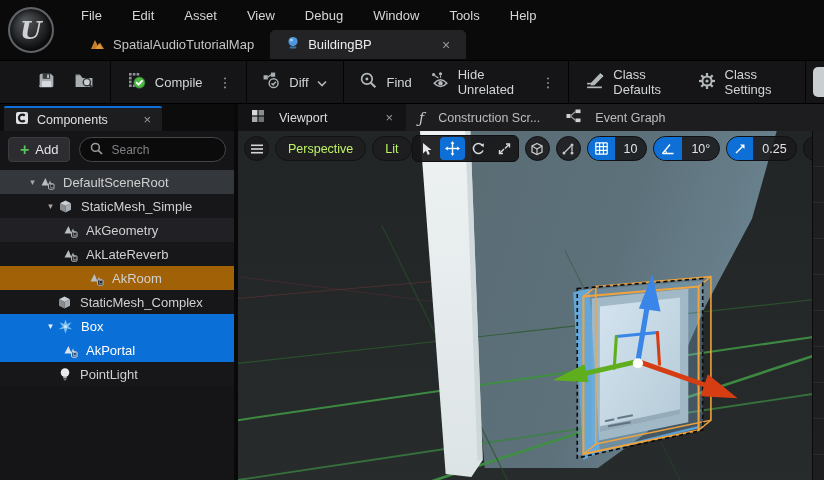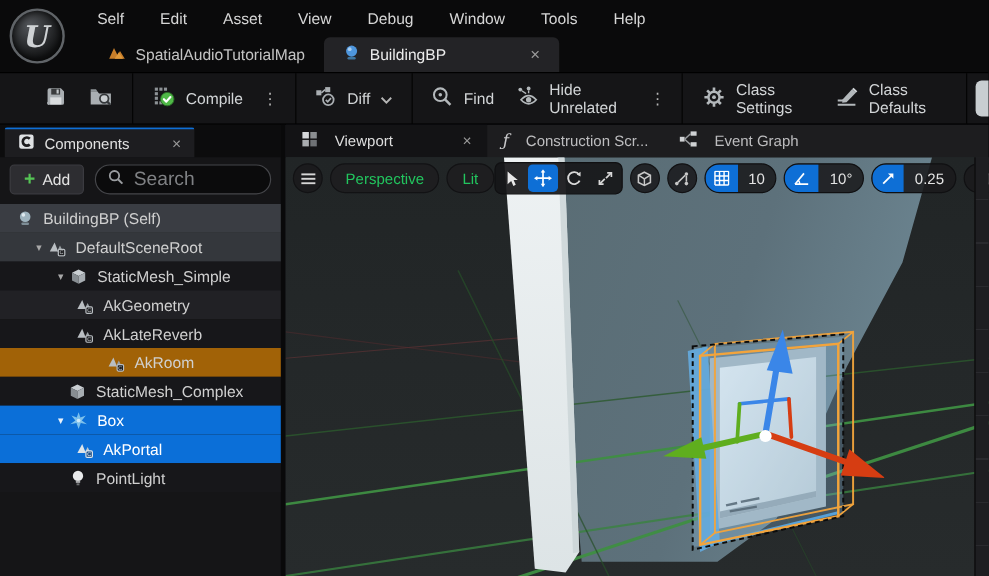--- a/index.html
+++ b/index.html
@@ -11,21 +11,21 @@
   .titlebar{display:flex;height:60px;background:#0a0a0b}
   .logo-wrap{width:62px;display:flex;align-items:center;justify-content:center}
   .logo{width:46px;height:46px;border-radius:50%;
         background:radial-gradient(circle at 35% 28%,#53565a,#141516 70%);
         border:2px solid #606468;box-shadow:inset 0 0 8px #000;
         display:flex;align-items:center;justify-content:center;
         font-family:"DejaVu Serif",serif;font-style:italic;font-weight:bold;font-size:25px;color:#cfd2d4}
   .tb-right{flex:1;display:flex;flex-direction:column}
   .menubar{display:flex;height:30px;align-items:center;padding-left:4px}
   .menu-item{padding:0 15px;font-size:13px;color:#d6d6d6;cursor:default}
-  .doctabs{display:flex;height:30px;align-items:center;padding-left:12px}
+  .doctabs{display:flex;height:30px;align-items:flex-start;padding-left:12px}
   .doc-tab{display:flex;align-items:center;gap:8px;height:29px;padding:0 16px;font-size:13px;color:#c4c4c4}
   .doc-tab.active{background:#232326;border-radius:5px 5px 0 0;color:#ececec;min-width:196px}
   .doc-tab .close{margin-left:auto;color:#9a9a9a;font-size:14px;padding-left:24px}
 
   
   .toolbar{height:43px;background:#151517;border-top:1px solid #000;display:flex;align-items:center;padding-left:28px}
   .tbtn{display:flex;align-items:center;gap:8px;padding:0 9px;height:32px;font-size:13px;color:#d2d5d7;border-radius:4px}
   .kebab{color:#b5b5b5;font-size:13px;padding:0 7px;letter-spacing:0}
   .tdiv{width:1px;height:43px;background:#040404;margin:0 7px}
   .partial-btn{margin-left:auto;width:13px;height:30px;background:#c9ced1;border-radius:5px 0 0 5px}
@@ -38,21 +38,21 @@
   .ltabs{height:27px;background:#0c0c0d;display:flex;align-items:flex-end;padding-left:4px}
   .ltab{height:25px;display:flex;align-items:center;gap:8px;background:#1d1d20;padding:0 11px;
         font-size:12.5px;color:#e0e0e0;border-top:2px solid #0f6fd6;border-radius:2px 2px 0 0;min-width:158px}
   .ltab .close{margin-left:auto;color:#9a9a9a;font-size:13px}
   .addrow{display:flex;align-items:center;gap:9px;padding:6px 8px 5px 8px}
   .add-btn{display:flex;align-items:center;gap:6px;background:#2d2d31;border:1px solid #3b3b40;
            border-radius:4px;height:25px;padding:0 11px;font-size:13px;color:#e4e4e4}
   .plus{color:#55c455;font-weight:bold;font-size:16px;line-height:1}
   .search{flex:1;display:flex;align-items:center;gap:8px;height:25px;border:1px solid #45464a;
           border-radius:13px;background:#0b0b0c;padding:0 10px}
-  .search input{background:transparent;border:none;outline:none;color:#a16207;font-size:16px;width:100%;
+  .search input{background:transparent;border:none;outline:none;color:#a16207;font-size:12px;width:100%;
                 font-family:"Liberation Sans",sans-serif}
   .search input::placeholder{color:#7f8184}
   .tree{margin-top:3px}
   .trow{display:flex;align-items:center;height:24px;font-size:13px;color:#d0d0d0;white-space:nowrap}
   .trow .arrow{width:13px;color:#a8a8a8;font-size:9px;text-align:center;flex:none}
   .ticon{width:17px;height:16px;display:flex;align-items:center;justify-content:center;margin-right:7px;flex:none}
   .trow.sel{background:#0b6fd8;color:#fff}
   .trow.sel .arrow{color:#eaf2fb}
 
   
@@ -65,21 +65,21 @@
   .scene > svg.world{position:absolute;inset:0;width:100%;height:100%}
   .sliver{position:absolute;top:0;right:0;width:12px;height:100%;background:#1e1e21;border-left:1px solid #0a0a0a;
           background-image:repeating-linear-gradient(#1e1e21 0 35px,#2a2a2e 35px 36px)}
 
   
   .vtool{position:absolute;top:4px;left:6px;right:17px;display:flex;justify-content:space-between;align-items:center}
   .cluster{display:flex;align-items:center;gap:6px}
   .circle-btn{width:25px;height:25px;border-radius:50%;background:rgba(26,26,28,.88);border:1px solid #121214;
               display:flex;align-items:center;justify-content:center;color:#d6d6d6}
   .pill{height:25px;border-radius:13px;background:rgba(30,30,32,.88);border:1px solid #121214;
-        display:flex;align-items:center;padding:0 12px;font-size:12.5px;color:#22c55e}
+        display:flex;align-items:center;padding:0 12px;font-size:12.5px;color:#bef264}
   .tgroup{height:27px;border-radius:6px;background:rgba(22,22,24,.92);border:1px solid #101012;
           display:flex;align-items:center;padding:1px;gap:1px}
   .tg-btn{width:25px;height:23px;border-radius:4px;display:flex;align-items:center;justify-content:center}
   .tg-btn.active{background:#0e6fd6}
   .snap{height:25px;border-radius:13px;overflow:hidden;border:1px solid #101012;display:flex;align-items:stretch;
         background:rgba(26,26,28,.88)}
   .snap .ic{background:#0e6fd6;display:flex;align-items:center;justify-content:center;padding:0 7px}
   .snap .val{display:flex;align-items:center;padding:0 9px;font-size:12.5px;color:#e3e3e3}
   .cam{gap:6px;display:flex;align-items:center;padding:0 10px;font-size:12.5px;color:#e3e3e3;
        height:25px;border-radius:13px;background:rgba(26,26,28,.88);border:1px solid #101012}
@@ -88,21 +88,21 @@
 <body>
 
 <div class="app">
 
   <div class="titlebar">
     <div class="logo-wrap">
       <div class="logo">U</div>
     </div>
     <div class="tb-right">
       <div class="menubar">
-        <span class="menu-item">Self</span>
+        <span class="menu-item">File</span>
         <span class="menu-item">Edit</span>
         <span class="menu-item">Asset</span>
         <span class="menu-item">View</span>
         <span class="menu-item">Debug</span>
         <span class="menu-item">Window</span>
         <span class="menu-item">Tools</span>
         <span class="menu-item">Help</span>
       </div>
       <div class="doctabs">
         <div class="doc-tab">
@@ -209,48 +209,48 @@
             <path d="M4 11.5 q6-6.5 12 0 q-6 6.5 -12 0Z" fill="none" stroke="#b3b8bb" stroke-width="1.4"></path>
             <circle cx="10" cy="11.5" r="2.1" fill="#b3b8bb"></circle>
           </svg>
       </span>
       <span>Hide Unrelated</span>
     </div>
     <span class="kebab">⋮</span>
     <div class="tdiv"></div>
     <div class="tbtn">
       <span>
+        <svg width="20" height="19" viewBox="0 0 19 18">
+            <line x1="2" y1="12" x2="8" y2="12" stroke="#b3b8bb" stroke-width="1.6"></line>
+            <line x1="2" y1="15.5" x2="16" y2="15.5" stroke="#b3b8bb" stroke-width="1.6"></line>
+            <polygon points="6,11 13.5,3 16.5,5.8 9,13.5 5.5,13.8" fill="#b3b8bb"></polygon>
+            <polygon points="14.5,2 17.5,4.8 16.5,5.8 13.5,3" fill="#d6dadd"></polygon>
+          </svg>
+      </span>
+      <span>Class Defaults</span>
+    </div>
+    <div class="tbtn">
+      <span>
         <svg width="20" height="20" viewBox="0 0 20 20">
             <g stroke="#b3b8bb" stroke-width="2.2">
               <line x1="10" y1="2" x2="10" y2="5"></line>
               <line x1="10" y1="15" x2="10" y2="18"></line>
               <line x1="2" y1="10" x2="5" y2="10"></line>
               <line x1="15" y1="10" x2="18" y2="10"></line>
               <line x1="4.3" y1="4.3" x2="6.4" y2="6.4"></line>
               <line x1="13.6" y1="13.6" x2="15.7" y2="15.7"></line>
               <line x1="4.3" y1="15.7" x2="6.4" y2="13.6"></line>
               <line x1="13.6" y1="6.4" x2="15.7" y2="4.3"></line>
             </g>
             <circle cx="10" cy="10" r="4.6" fill="none" stroke="#b3b8bb" stroke-width="2"></circle>
             <circle cx="10" cy="10" r="1.6" fill="#b3b8bb"></circle>
           </svg>
       </span>
       <span>Class Settings</span>
     </div>
-    <div class="tbtn">
-      <span>
-        <svg width="20" height="19" viewBox="0 0 19 18">
-            <line x1="2" y1="12" x2="8" y2="12" stroke="#b3b8bb" stroke-width="1.6"></line>
-            <line x1="2" y1="15.5" x2="16" y2="15.5" stroke="#b3b8bb" stroke-width="1.6"></line>
-            <polygon points="6,11 13.5,3 16.5,5.8 9,13.5 5.5,13.8" fill="#b3b8bb"></polygon>
-            <polygon points="14.5,2 17.5,4.8 16.5,5.8 13.5,3" fill="#d6dadd"></polygon>
-          </svg>
-      </span>
-      <span>Class Defaults</span>
-    </div>
     <div class="tdiv"></div>
     <div class="partial-btn"></div>
   </div>
 
   <div class="main">
 
     <aside class="left">
       <div class="ltabs">
         <div class="ltab">
           <span>
@@ -275,30 +275,20 @@
                 <circle cx="5.4" cy="5.4" r="3.9" fill="none" stroke="#9a9da0" stroke-width="1.5"></circle>
                 <line x1="8.3" y1="8.3" x2="12" y2="12" stroke="#9a9da0" stroke-width="1.7"></line>
               </svg>
           </span>
           <input placeholder="Search" style="">
         </div>
       </div>
 
       <div class="tree">
 
-        <div class="trow" style="background:#3a3d43;padding-left:12px">
-          <span class="ticon">
-            <svg width="14" height="14" viewBox="0 0 14 14">
-                <circle cx="7" cy="5.6" r="4.4" fill="#9fb4bf"></circle>
-                <circle cx="5.5" cy="4.1" r="1.5" fill="#dfeaf0"></circle>
-                <rect x="3.8" y="10.4" width="6.4" height="2" rx="1" fill="#7d8d96"></rect>
-              </svg>
-          </span>
-          <span>BuildingBP (Self)</span>
-        </div>
 
         <div class="trow" style="background:#34373c;padding-left:26px">
           <span class="arrow">▾</span>
           <span class="ticon">
             <svg width="15" height="15" viewBox="0 0 15 15">
                 <polygon points="1.5,10.5 5.5,3 8.5,10.5" fill="#b9bec2"></polygon>
                 <polygon points="7.5,10.5 10,5.5 12.5,10.5" fill="#9aa0a4"></polygon>
                 <rect x="8.6" y="8.8" width="5.4" height="5.4" rx="1" fill="#202124" stroke="#b9bec2" stroke-width="1"></rect>
                 <text x="11.3" y="13" font-size="4.6" fill="#c9cdd0" text-anchor="middle" font-family="Liberation Sans,sans-serif">C</text>
               </svg>

